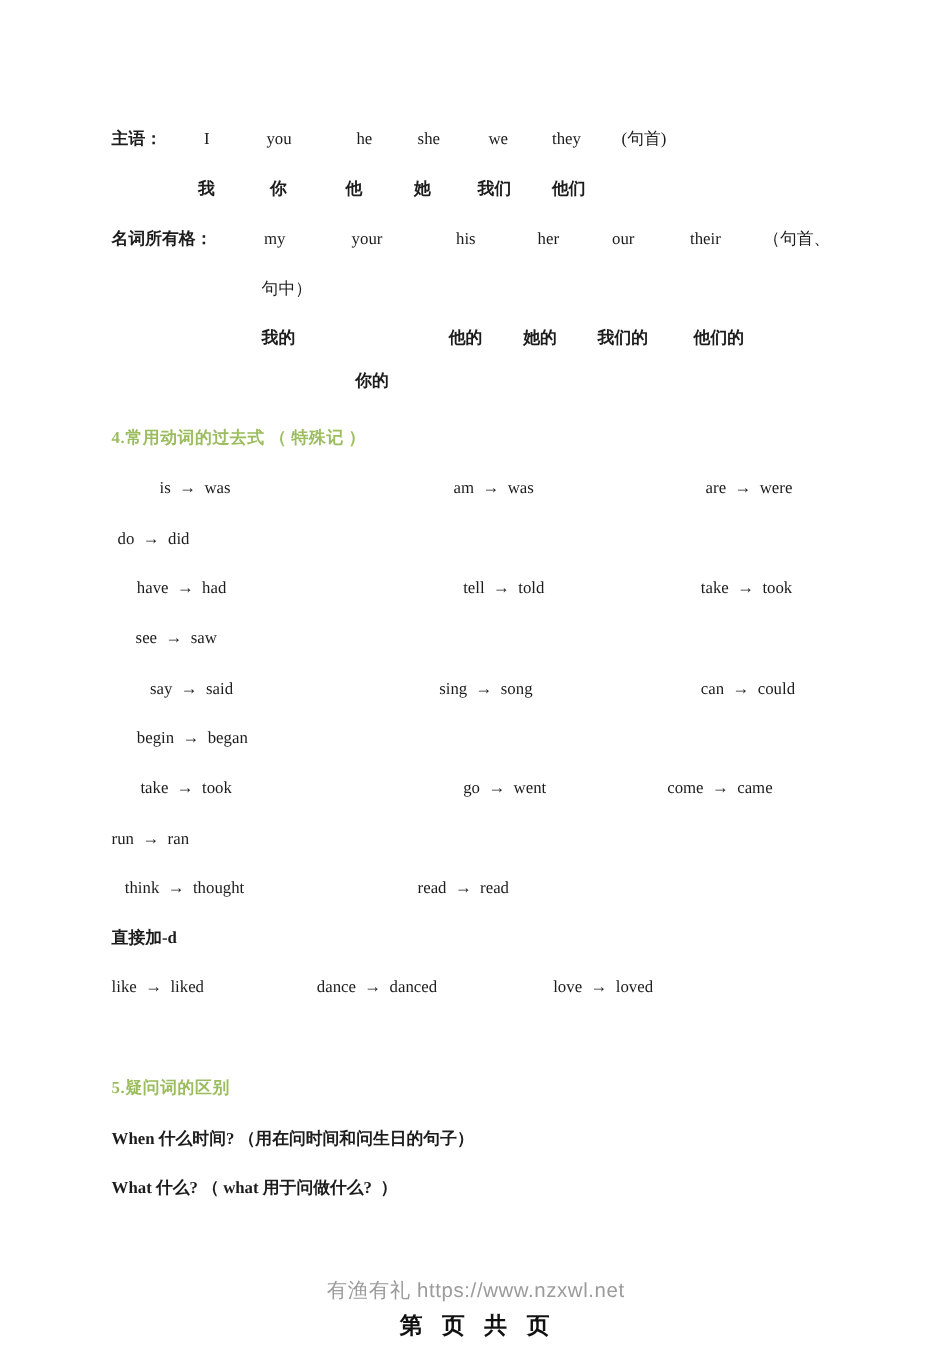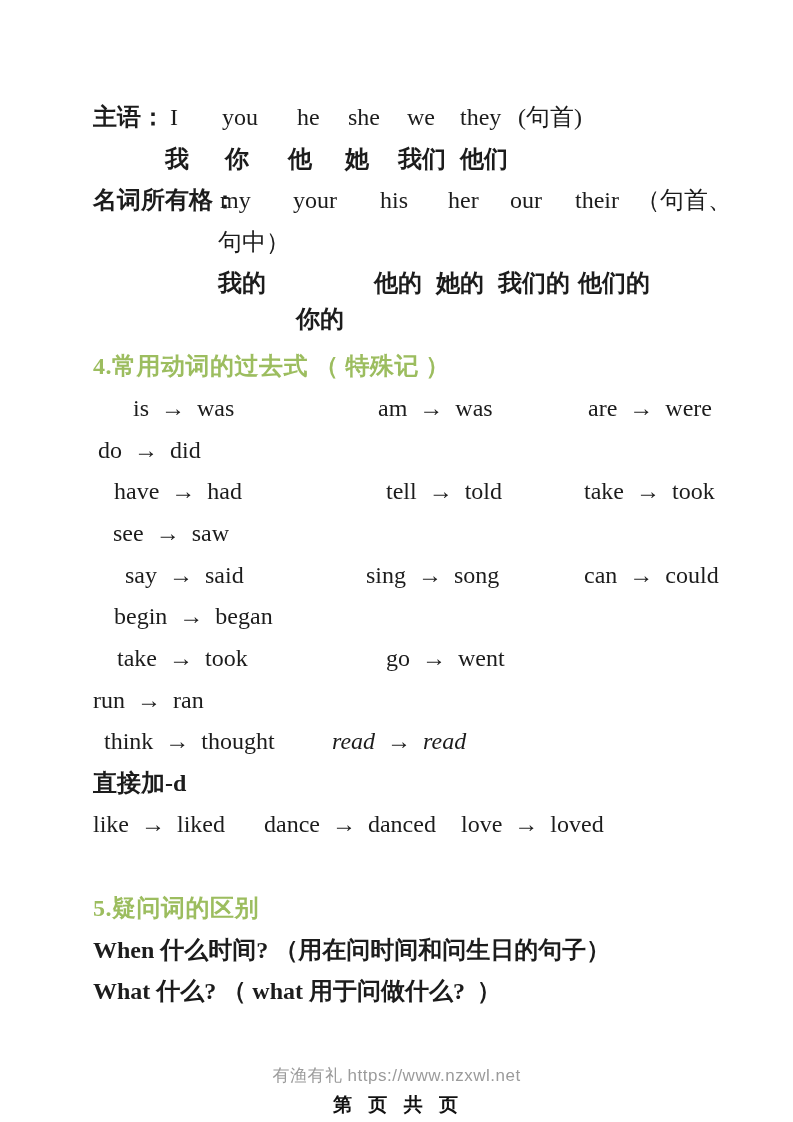--- a/index.html
+++ b/index.html
@@ -17,21 +17,21 @@
     background: #ffffff;
     overflow: hidden;
     font-family: "Liberation Serif", "DejaVu Serif", serif;
     color: var(--ink);
   }
   .line {
     position: absolute;
     left: 0;
     width: 100%;
     height: 30px;
-    font-size: 24px;
+    font-size: 14px;
     line-height: 28px;
   }
   .seg {
     position: absolute;
     top: 0;
     white-space: pre;
   }
   .seg.b { font-weight: bold; }
   .line.heading .seg {
     color: var(--green);
@@ -130,27 +130,28 @@
         <span class="seg" style="left: 125px;">say  →  said</span>
         <span class="seg" style="left: 366px;">sing  →  song</span>
         <span class="seg" style="left: 584px;">can  →  could</span>
       </div>
       <div class="line" style="top: 602px;">
         <span class="seg" style="left: 114px;">begin  →  began</span>
       </div>
       <div class="line" style="top: 644px;">
         <span class="seg" style="left: 117px;">take  →  took</span>
         <span class="seg" style="left: 386px;">go  →  went</span>
+        <span class="seg" style="left: 556px;">come  →  came</span>
       </div>
       <div class="line" style="top: 686px;">
         <span class="seg" style="left: 93px;">run  →  ran</span>
       </div>
       <div class="line" style="top: 727px;">
         <span class="seg" style="left: 104px;">think  →  thought</span>
-        <span class="seg" style="left: 332px; font-style: italic;">read  →  read</span>
+        <span class="seg" style="left: 348px;">read  →  read</span>
       </div>
       <div class="line" style="top: 769px;">
         <span class="seg b" style="left: 93px;">直接加-d</span>
       </div>
       <div class="line" style="top: 810px;">
         <span class="seg" style="left: 93px;">like  →  liked</span>
         <span class="seg" style="left: 264px;">dance  →  danced</span>
         <span class="seg" style="left: 461px;">love  →  loved</span>
       </div>
       <div class="line heading" style="top: 894px;">

